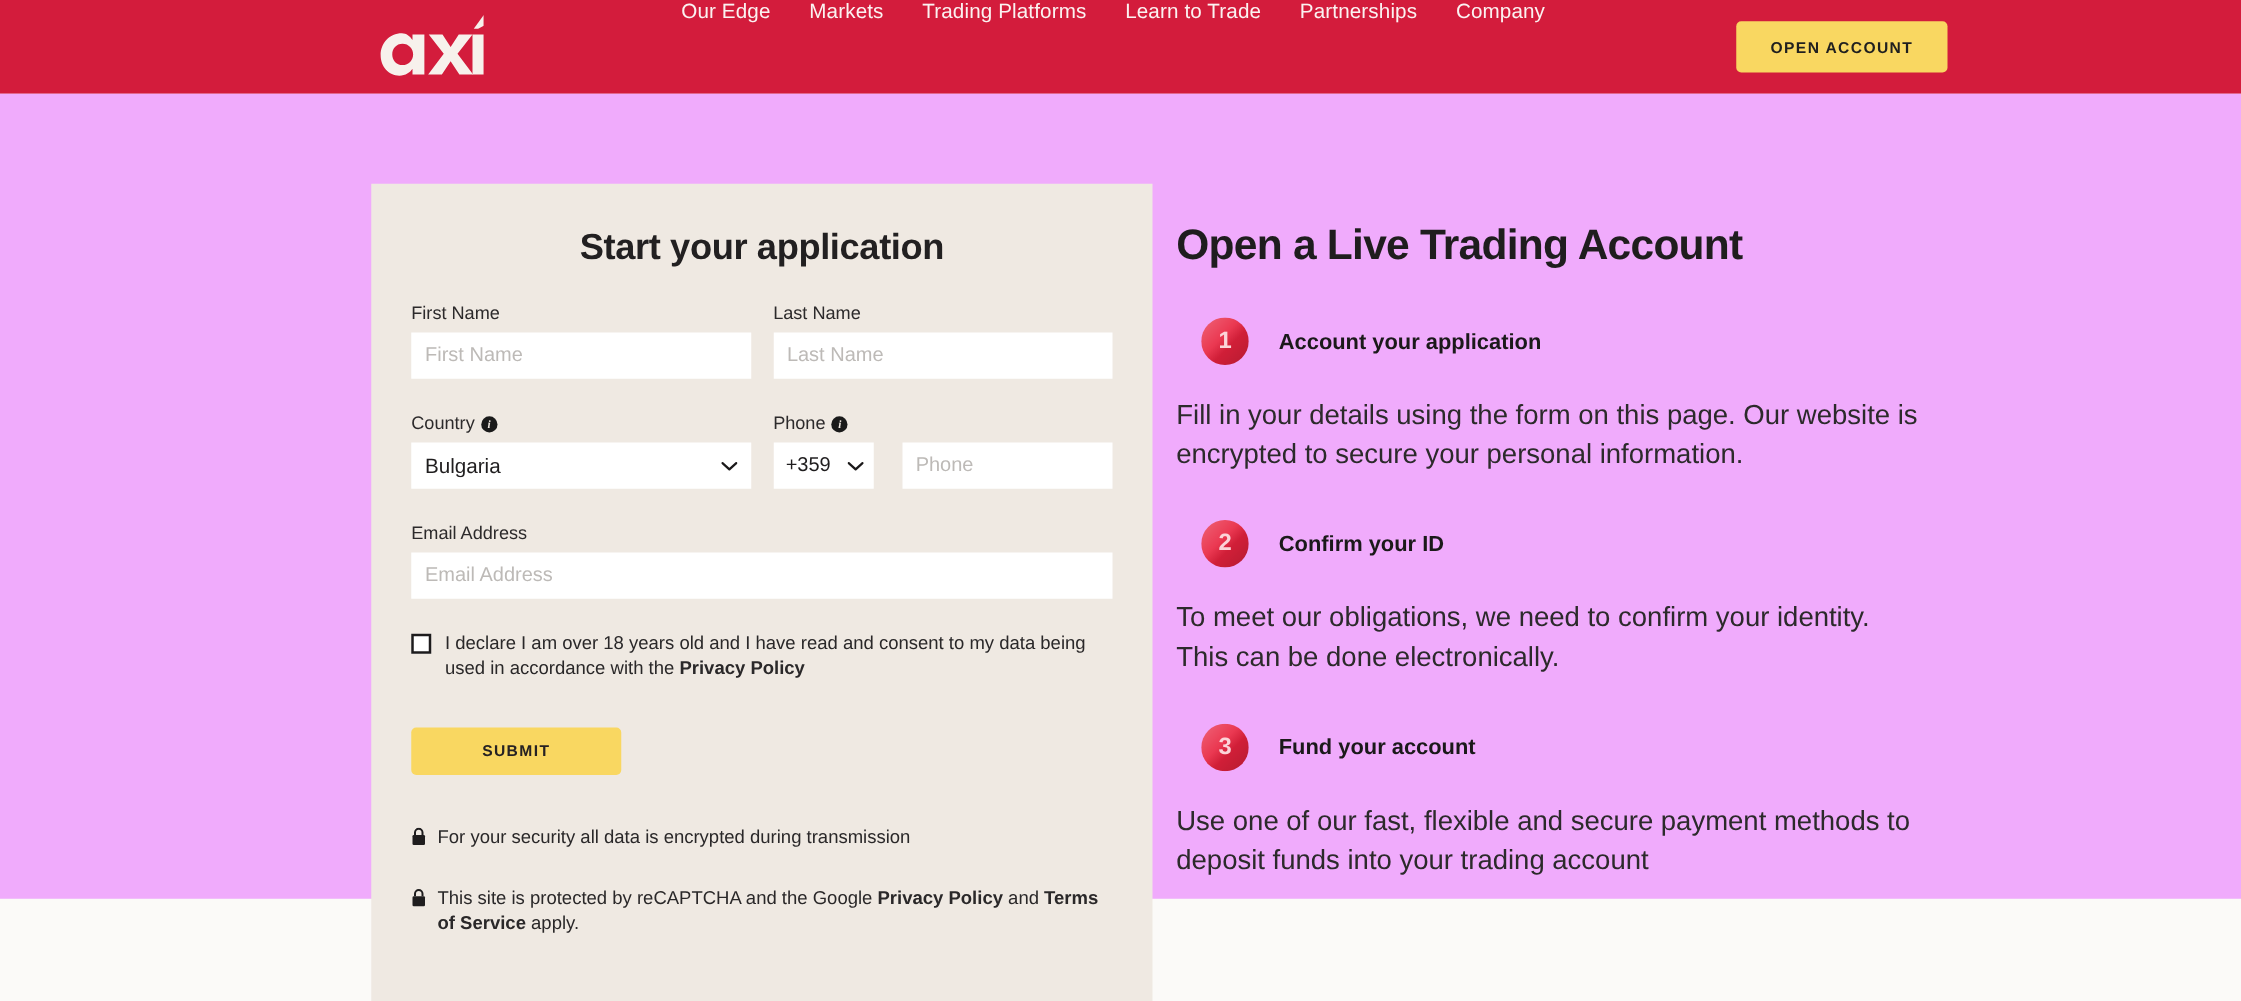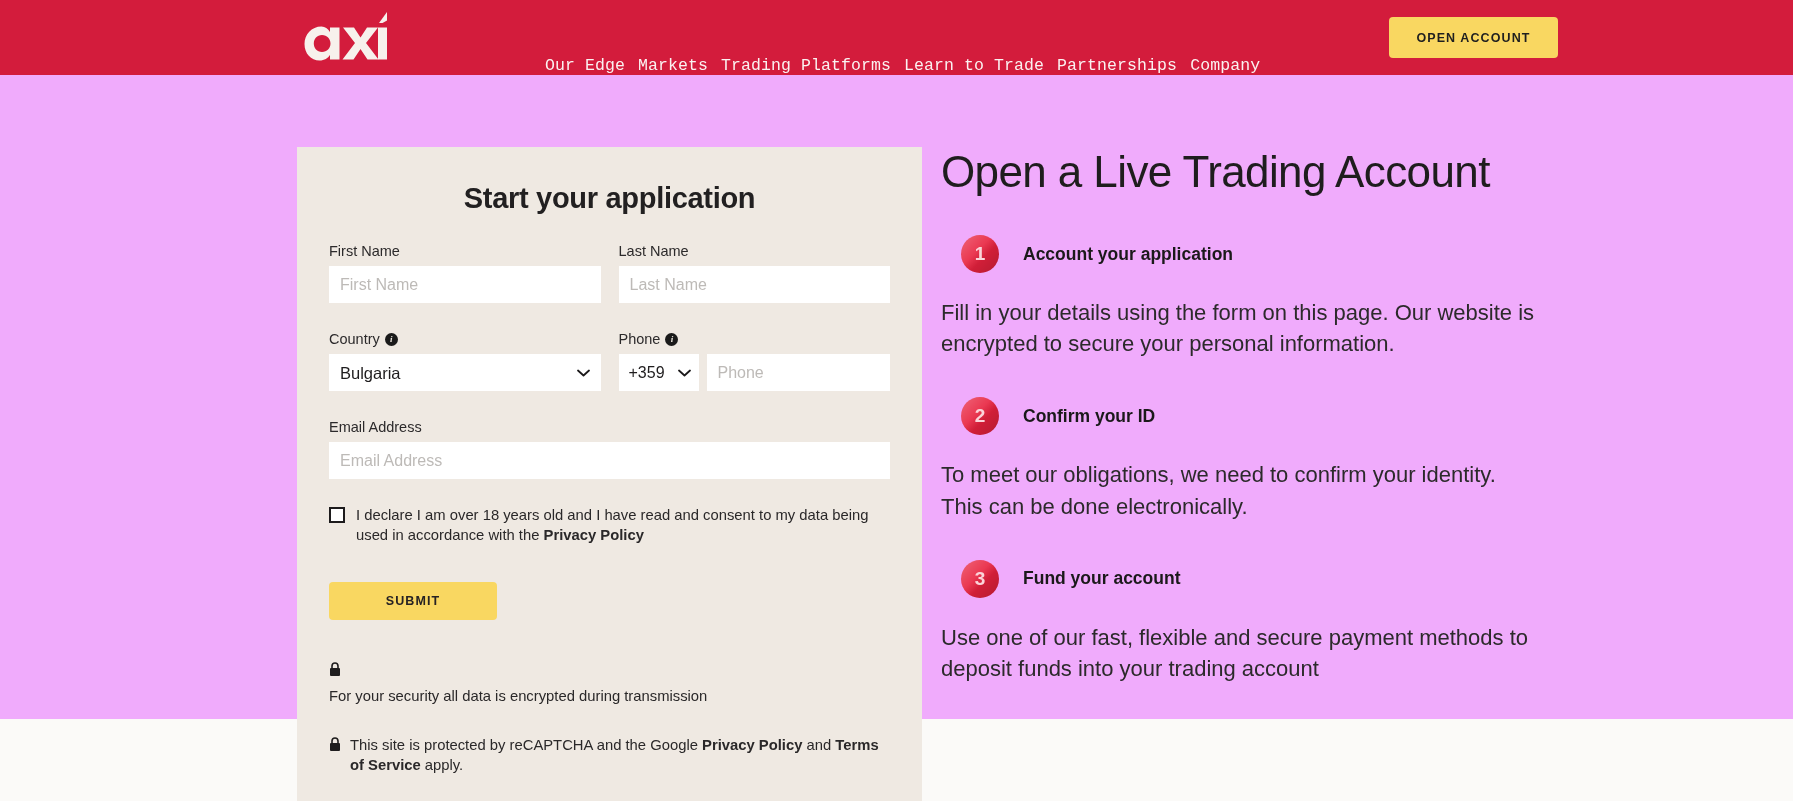--- a/index.html
+++ b/index.html
@@ -30,23 +30,22 @@
     height: 52px;
     display: block;
   }
 
   .nav {
     position: absolute;
     left: 545px;
     top: 0;
     height: 75px;
     display: flex;
-    align-items: flex-end;
-    gap: 13px;
-    font-family: Liberation Mono, monospace;
+    align-items: flex-start;
+    gap: 31px;
   }
 
   .nav-item {
     color: #FBF2F1;
     font-size: 16.5px;
     letter-spacing: 0.1px;
     white-space: nowrap;
     cursor: pointer;
     font-weight: 400;
   }
@@ -167,21 +166,21 @@
   .chev {
     position: absolute;
     right: 11px;
     top: 50%;
     transform: translateY(-50%);
     pointer-events: none;
     width: 13px;
     height: 8px;
   }
 
-  .phone-group { display: flex; gap: 8px; }
+  .phone-group { display: flex; gap: 23px; }
   .phone-code-wrap { position: relative; width: 80px; flex: none; }
   .phone-code-wrap .select-input { padding: 0 26px 0 10px; font-size: 16px; }
   .phone-code-wrap .chev { right: 8px; }
   .phone-num { flex: 1; min-width: 0; }
 
   .email-block { margin-top: 28px; }
 
   
   .checks { margin-top: 26px; }
 
@@ -233,39 +232,40 @@
 
   
   .sec-note {
     display: flex;
     align-items: flex-start;
     gap: 9px;
     font-size: 14.8px;
     color: #2A2829;
     line-height: 1.38;
   }
-  .sec-note.first { margin-top: 40px; flex-direction: column; }
+  .sec-note.first { margin-top: 40px; }
   .sec-note.second { margin-top: 28px; }
   .sec-note-text { max-width: 545px; }
 
   .lock-icon { flex: none; margin-top: 2px; }
 
   
   .right-col {
     position: absolute;
     left: 941px;
     top: 72px;
     width: 620px;
   }
 
   .right-title {
-    font-size: 44px;
-    font-weight: normal;
+    font-size: 34px;
+    font-weight: bold;
     color: #1F1D1E;
     letter-spacing: -0.6px;
+    margin-top: 30px;
   }
 
   .step-head {
     display: flex;
     align-items: center;
     gap: 24px;
     margin-top: 38px;
     margin-left: 20px;
   }
 

